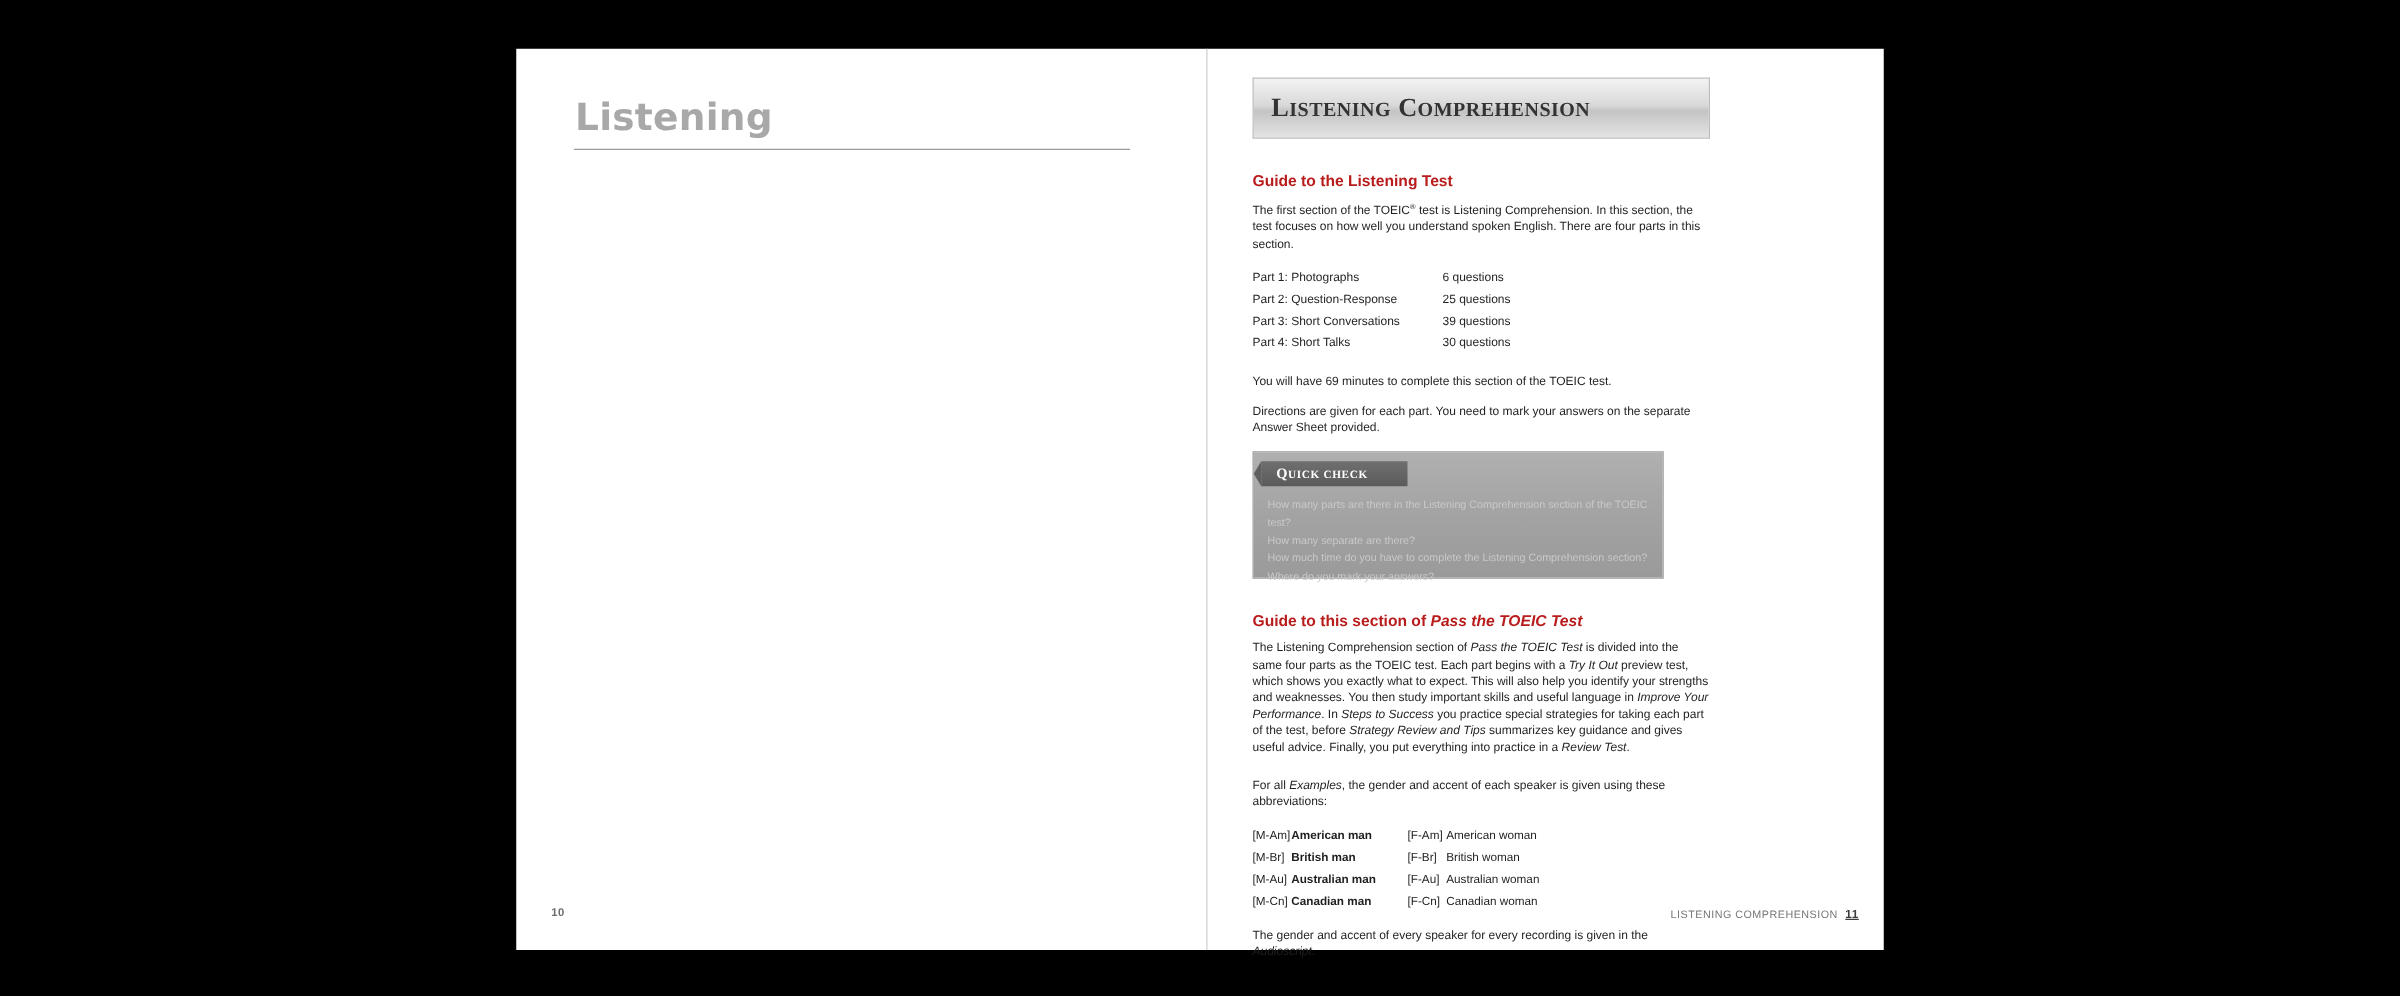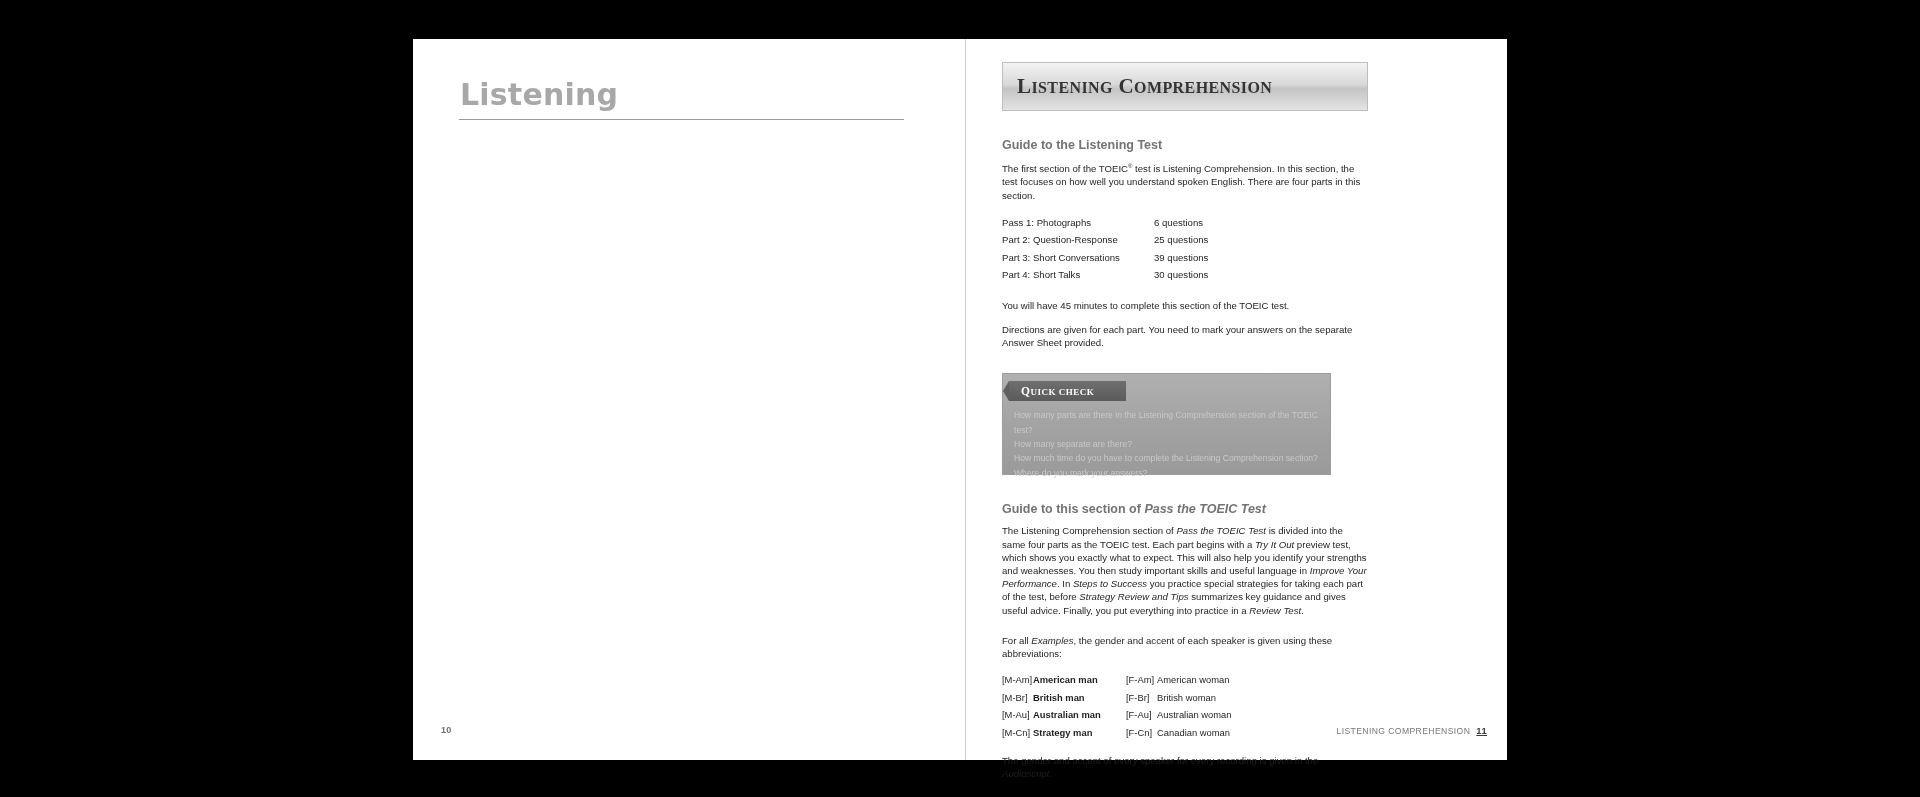--- a/index.html
+++ b/index.html
@@ -95,21 +95,21 @@
     font-weight: bold;
     font-size: 21px;
     color: #333333;
     letter-spacing: 0.4px;
   }
   .banner span .sc { font-size: 16px; margin-top: 24px; }
 
   .h2 {
     font-size: 12.5px;
     font-weight: bold;
-    color: #737373;
+    color: #b91c1c;
     margin-top: 27px;
     margin-bottom: 8px;
   }
   .h2 em { font-style: italic; }
 
   p.body {
     font-size: 9.6px;
     line-height: 13.2px;
     color: #1f1f1f;
     margin: 0 0 11px 0;
@@ -125,21 +125,21 @@
     color: #1f1f1f;
   }
   table.parts td { padding: 0 0 6.5px 0; vertical-align: top; }
   table.parts td.col1 { width: 152px; }
 
   .spacer-12 { height: 12px; }
 
   
   .quickbox {
     position: relative;
-    margin-top: 24px;
+    margin-top: 12px;
     width: 327px;
     height: 100px;
     background: linear-gradient(to bottom, #b0b0b0 0%, #a3a3a3 50%, #9a9a9a 100%);
     border: 1px solid #9c9c9c;
   }
   .qc-tab {
     position: absolute;
     left: 6px;
     top: 7px;
     height: 20px;
@@ -224,41 +224,41 @@
           <span>L<span class="sc">ISTENING</span> C<span class="sc">OMPREHENSION</span></span>
         </div>
 
         <div class="h2">Guide to the Listening Test</div>
 
         <p class="body">The first section of the TOEIC<sup>®</sup> test is Listening Comprehension. In this section, the test focuses on how well you understand spoken English. There are four parts in this section.</p>
 
         <table class="parts">
           <tbody>
               <tr>
-            <td class="col1">Pass 1: Photographs</td>
+            <td class="col1">Part 1: Photographs</td>
             <td>6 questions</td>
           </tr>
           <tr>
             <td class="col1">Part 2: Question-Response</td>
             <td>25 questions</td>
           </tr>
           <tr>
             <td class="col1">Part 3: Short Conversations</td>
             <td>39 questions</td>
           </tr>
           <tr>
             <td class="col1">Part 4: Short Talks</td>
             <td>30 questions</td>
           </tr>
         </tbody>
           </table>
 
         <div class="spacer-12"></div>
 
-        <p class="body">You will have 45 minutes to complete this section of the TOEIC test.</p>
+        <p class="body">You will have 69 minutes to complete this section of the TOEIC test.</p>
         <p class="body">Directions are given for each part. You need to mark your answers on the separate Answer Sheet provided.</p>
 
         <div class="quickbox">
           <div class="qc-tab">
             <span>Q<span class="sc">UICK CHECK</span></span>
           </div>
           <div class="qc-list">
             <div>How many parts are there in the Listening Comprehension section of the TOEIC test?</div>
             <div>How many separate are there?</div>
             <div>How much time do you have to complete the Listening Comprehension section?</div>
@@ -289,21 +289,21 @@
             <td>British woman</td>
           </tr>
           <tr>
             <td class="code">[M-Au]</td>
             <td class="name">Australian man</td>
             <td class="code2">[F-Au]</td>
             <td>Australian woman</td>
           </tr>
           <tr>
             <td class="code">[M-Cn]</td>
-            <td class="name">Strategy man</td>
+            <td class="name">Canadian man</td>
             <td class="code2">[F-Cn]</td>
             <td>Canadian woman</td>
           </tr>
         </tbody>
           </table>
 
         <div style="height:10px"></div>
 
         <p class="body">The gender and accent of every speaker for every recording is given in the <em>Audioscript</em>.</p>
 

